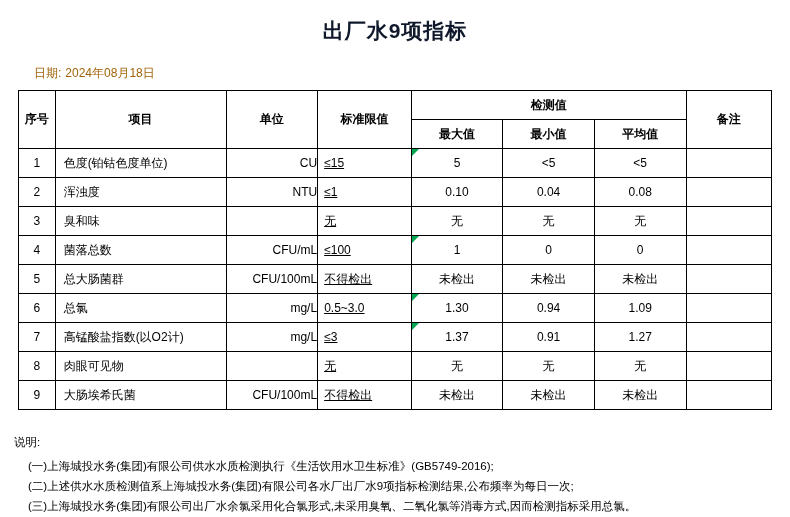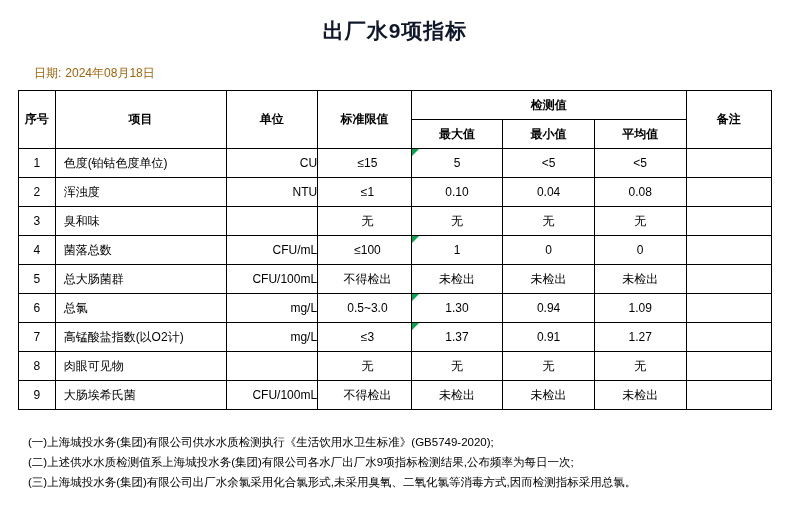--- a/index.html
+++ b/index.html
@@ -58,21 +58,21 @@
     height: 28px;
     vertical-align: middle;
   }
   table.main-table th {
     font-weight: bold;
     text-align: center;
   }
   .c-seq   { width: 36px;  text-align: center; }
   .c-item  { width: 168px; text-align: left; padding-left: 8px !important; }
   .c-unit  { width: 90px;  text-align: right; padding-left: 6px !important; }
-  .c-limit { width: 92px;  text-align: center; padding-left: 6px !important; }
+  .c-limit { width: 92px;  text-align: left; padding-left: 6px !important; text-decoration: underline; }
   .c-val   { width: 90px;  text-align: center; }
   .c-note  { width: 84px;  text-align: center; }
 
   .header-row th {
     height: 24px;
   }
   .hdr-detect {
     text-align: center;
   }
   td.data-cell {
@@ -229,18 +229,19 @@
         <td class="c-limit">不得检出</td>
         <td class="c-val data-cell">未检出</td>
         <td class="c-val data-cell">未检出</td>
         <td class="c-val data-cell">未检出</td>
         <td class="c-note"></td>
       </tr>
     </tbody>
   </table>
 
   <div class="notes">
-    <div class="note-line">(一)上海城投水务(集团)有限公司供水水质检测执行《生活饮用水卫生标准》(GB5749-2020);</div>
+    <div class="note-head">说明:</div>
+    <div class="note-line">(一)上海城投水务(集团)有限公司供水水质检测执行《生活饮用水卫生标准》(GB5749-2016);</div>
     <div class="note-line">(二)上述供水水质检测值系上海城投水务(集团)有限公司各水厂出厂水9项指标检测结果,公布频率为每日一次;</div>
     <div class="note-line">(三)上海城投水务(集团)有限公司出厂水余氯采用化合氯形式,未采用臭氧、二氧化氯等消毒方式,因而检测指标采用总氯。</div>
   </div>
 
 </div>
 
 </body></html>

